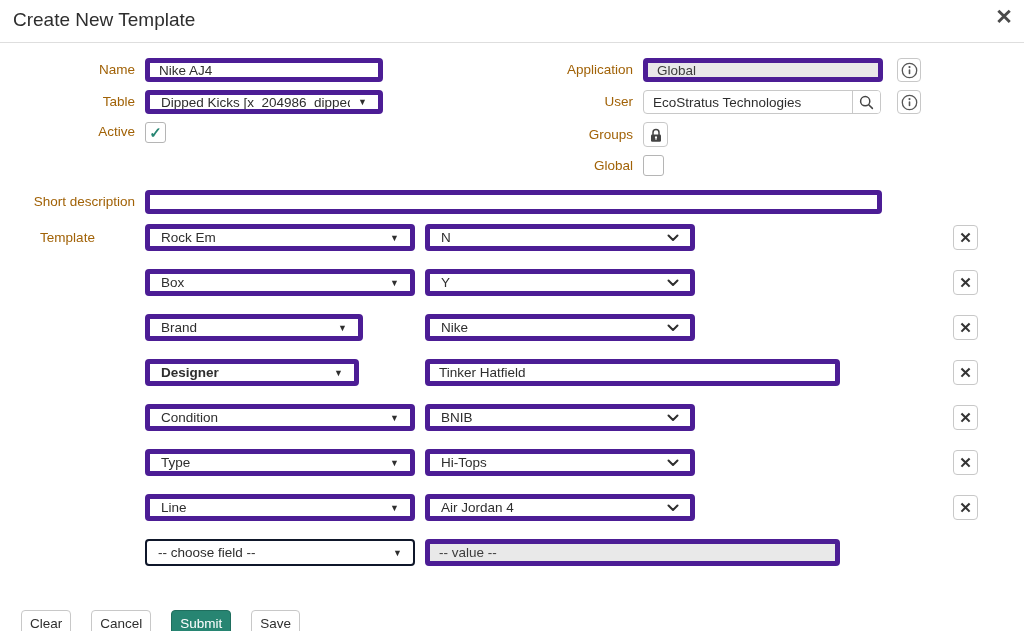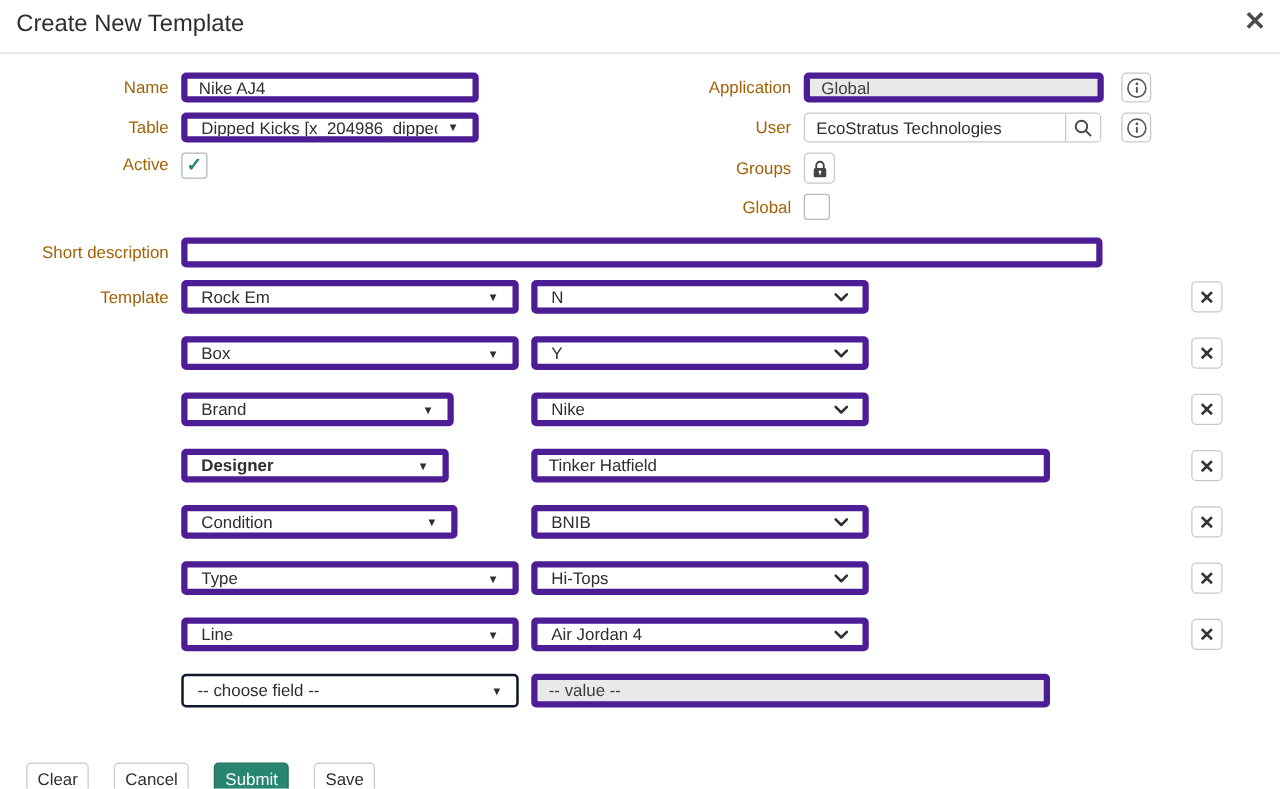--- a/index.html
+++ b/index.html
@@ -136,21 +136,21 @@
         </svg>
     </span>
   </button>
 
   <div class="abs field-label" style="left:450px;top:155px;width:183px;line-height:22px;">Global</div>
   <div class="abs checkbox" style="left:643px;top:155px;"></div>
 
   <div class="abs field-label" style="left:0;top:190px;width:135px;">Short description</div>
   <input class="abs ctl" style="left: 145px; top: 190px; width: 737px; height: 24px;" value="">
 
-  <div class="abs field-label" style="left:0;top:224px;width:135px;line-height:27px;">Template</div>
+  <div class="abs field-label" style="left:0;top:224px;width:135px;line-height:27px;text-align:center;">Template</div>
 
   <div class="abs ctl selbox" style="left:145px;top:224px;width:270px;height:27px;">
     <span class="sel-text">Rock Em</span>
     <span class="tri">▼</span>
   </div>
   <div class="abs ctl selbox" style="left:425px;top:224px;width:270px;height:27px;">
     <span class="sel-text">N</span>
     <span class="chev"><svg width="12" height="8" viewBox="0 0 12 8">
           <polyline points="1.5,1.5 6,6 10.5,1.5" fill="none" stroke="#2e2e2e" stroke-width="2" stroke-linecap="round" stroke-linejoin="round"></polyline>
         </svg></span>
@@ -181,21 +181,21 @@
   </div>
   <button class="abs sqbtn remove-btn" style="left:953px;top:315px;width:25px;height:25px;">✕</button>
 
   <div class="abs ctl selbox" style="left:145px;top:359px;width:214px;height:27px;font-weight:bold;">
     <span class="sel-text">Designer</span>
     <span class="tri">▼</span>
   </div>
   <input class="abs ctl" style="left: 425px; top: 359px; width: 415px; height: 27px;" value="Tinker Hatfield">
   <button class="abs sqbtn remove-btn" style="left:953px;top:360px;width:25px;height:25px;">✕</button>
 
-  <div class="abs ctl selbox" style="left:145px;top:404px;width:221px;height:27px;">
+  <div class="abs ctl selbox" style="left:145px;top:404px;width:270px;height:27px;">
     <span class="sel-text">Condition</span>
     <span class="tri">▼</span>
   </div>
   <div class="abs ctl selbox" style="left:425px;top:404px;width:270px;height:27px;">
     <span class="sel-text">BNIB</span>
     <span class="chev"><svg width="12" height="8" viewBox="0 0 12 8">
           <polyline points="1.5,1.5 6,6 10.5,1.5" fill="none" stroke="#2e2e2e" stroke-width="2" stroke-linecap="round" stroke-linejoin="round"></polyline>
         </svg></span>
   </div>
   <button class="abs sqbtn remove-btn" style="left:953px;top:405px;width:25px;height:25px;">✕</button>

